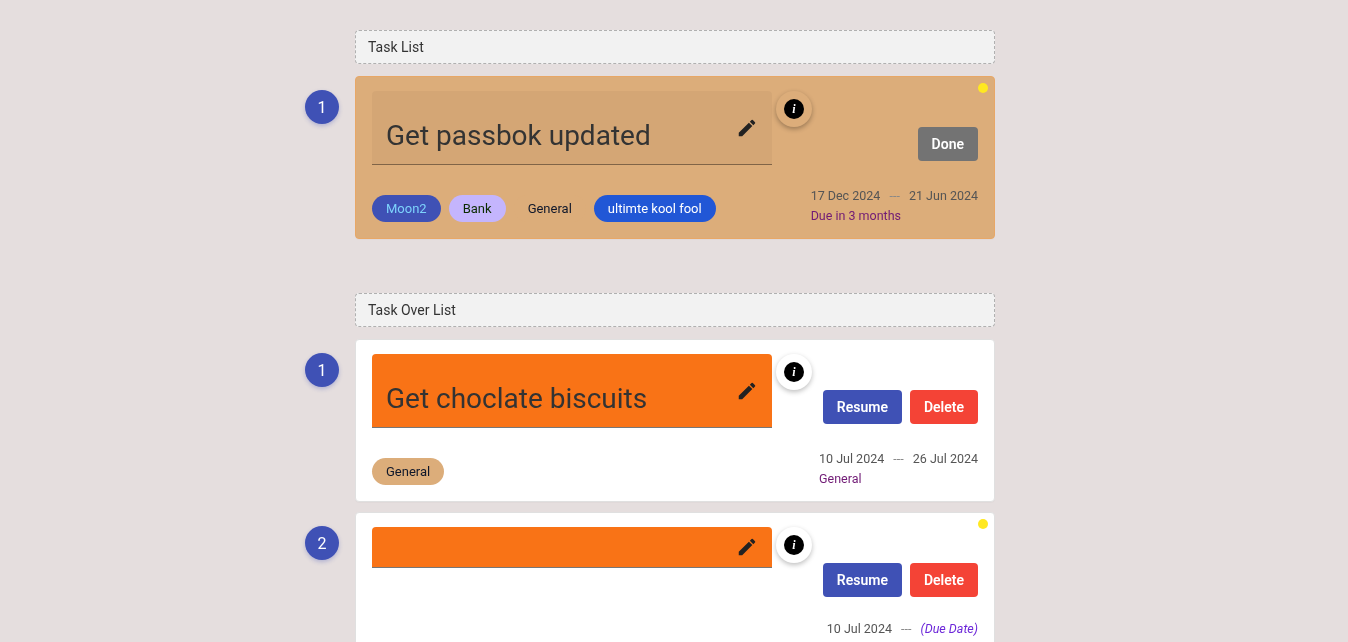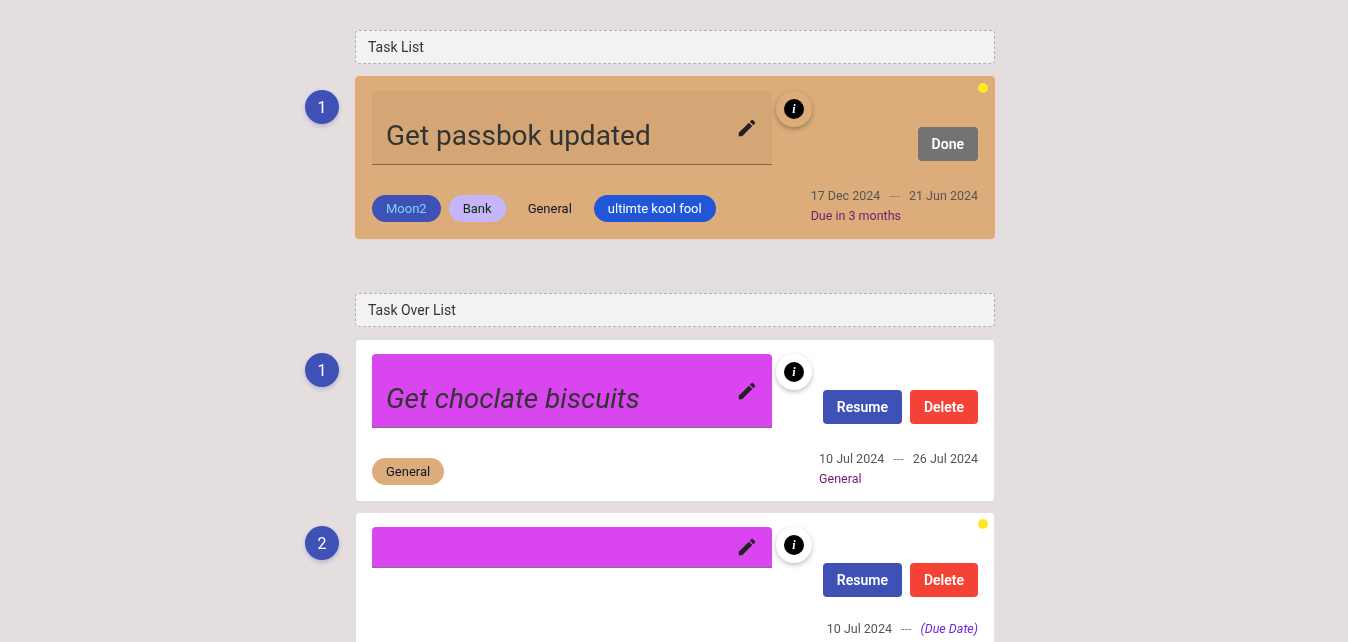--- a/index.html
+++ b/index.html
@@ -78,23 +78,22 @@
   .title-block {
     position: relative;
     width: 400px;
     background: rgba(0,0,0,0.035);
     border-bottom: 1px solid rgba(0,0,0,0.4);
     border-top-left-radius: 4px;
     border-top-right-radius: 4px;
     padding: 28px 48px 12px 14px;
   }
   .card.over .title-block {
-    background: #d946ef;
+    background: #f97316;
     border-bottom: 1px solid #777;
-    font-style: italic;
   }
   .title-text {
     font-size: 28px;
     font-weight: 400;
     color: #333;
     font-family: Roboto, Arial, sans-serif;
   }
   .edit-icon {
     position: absolute;
     right: 14px;

